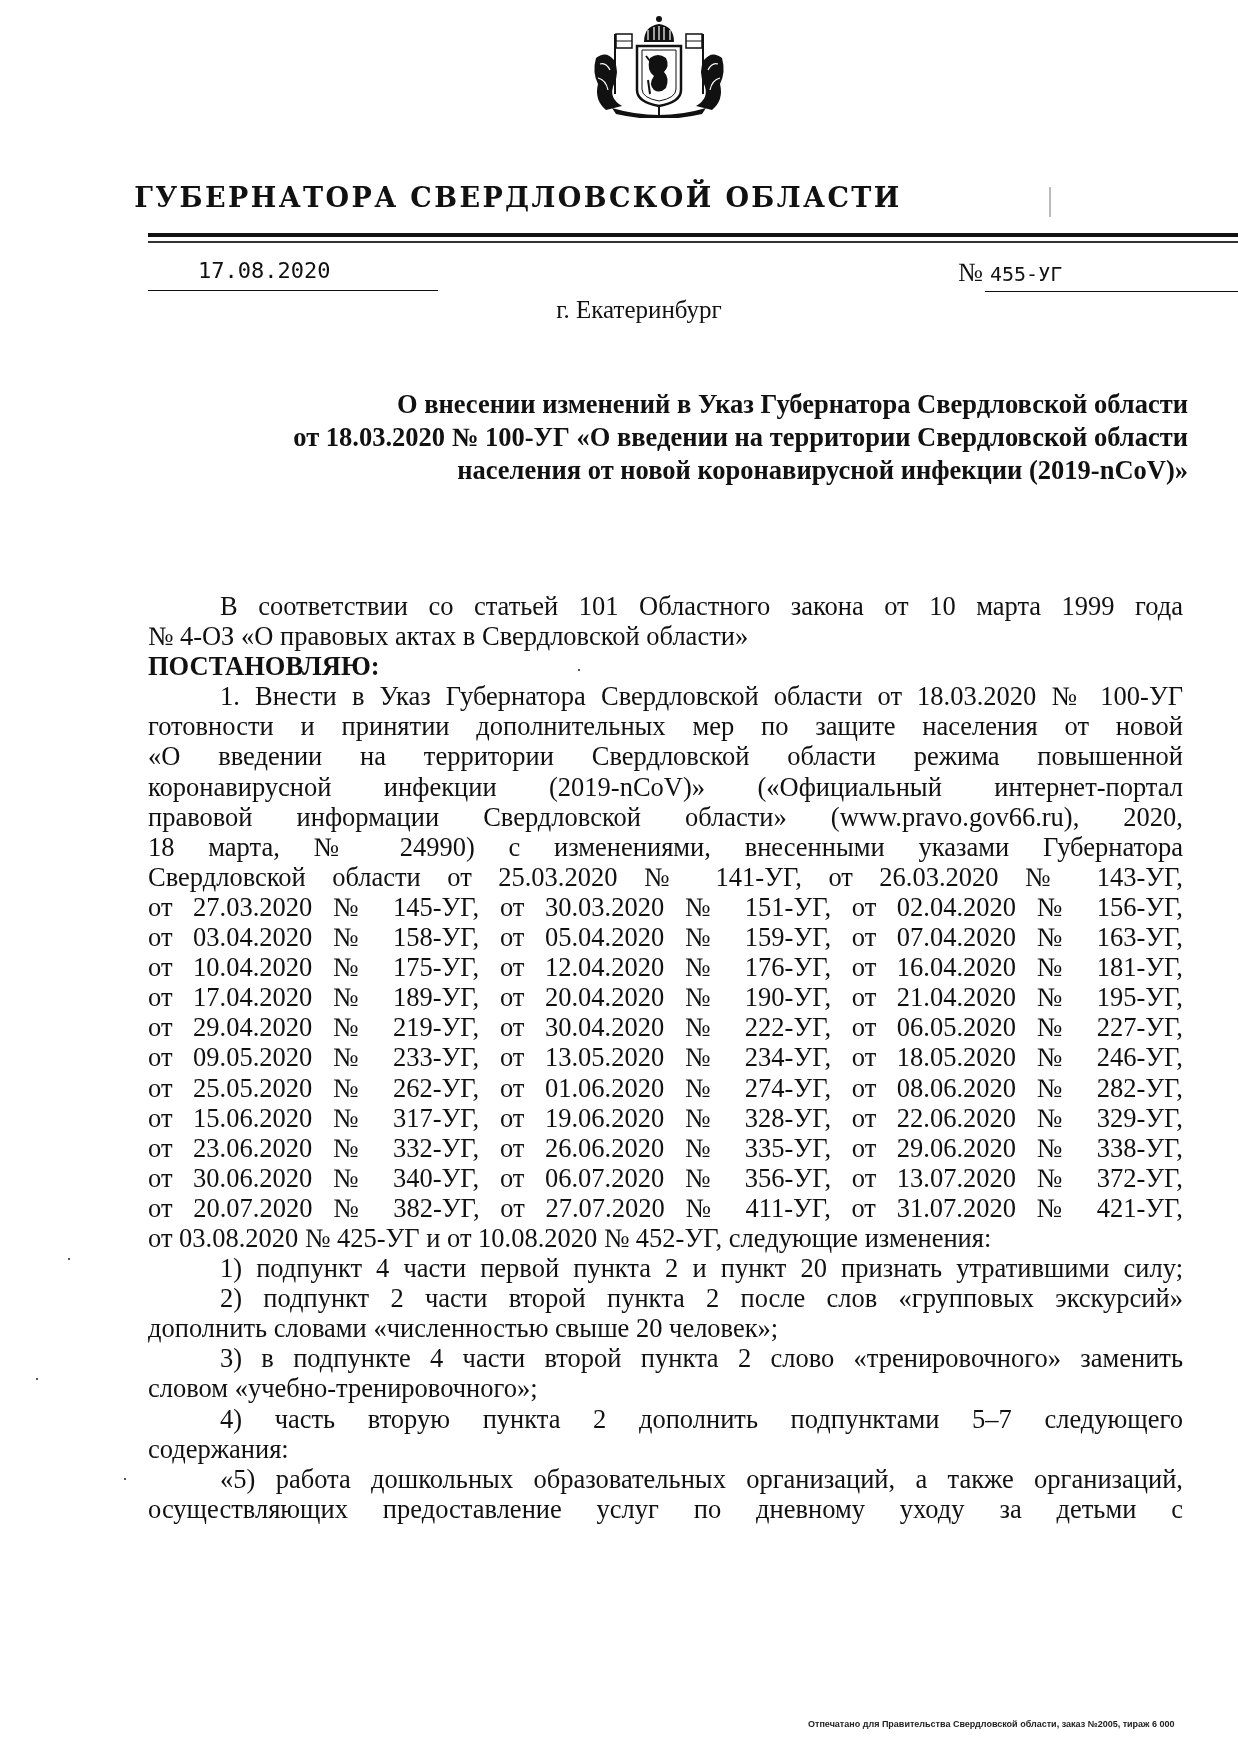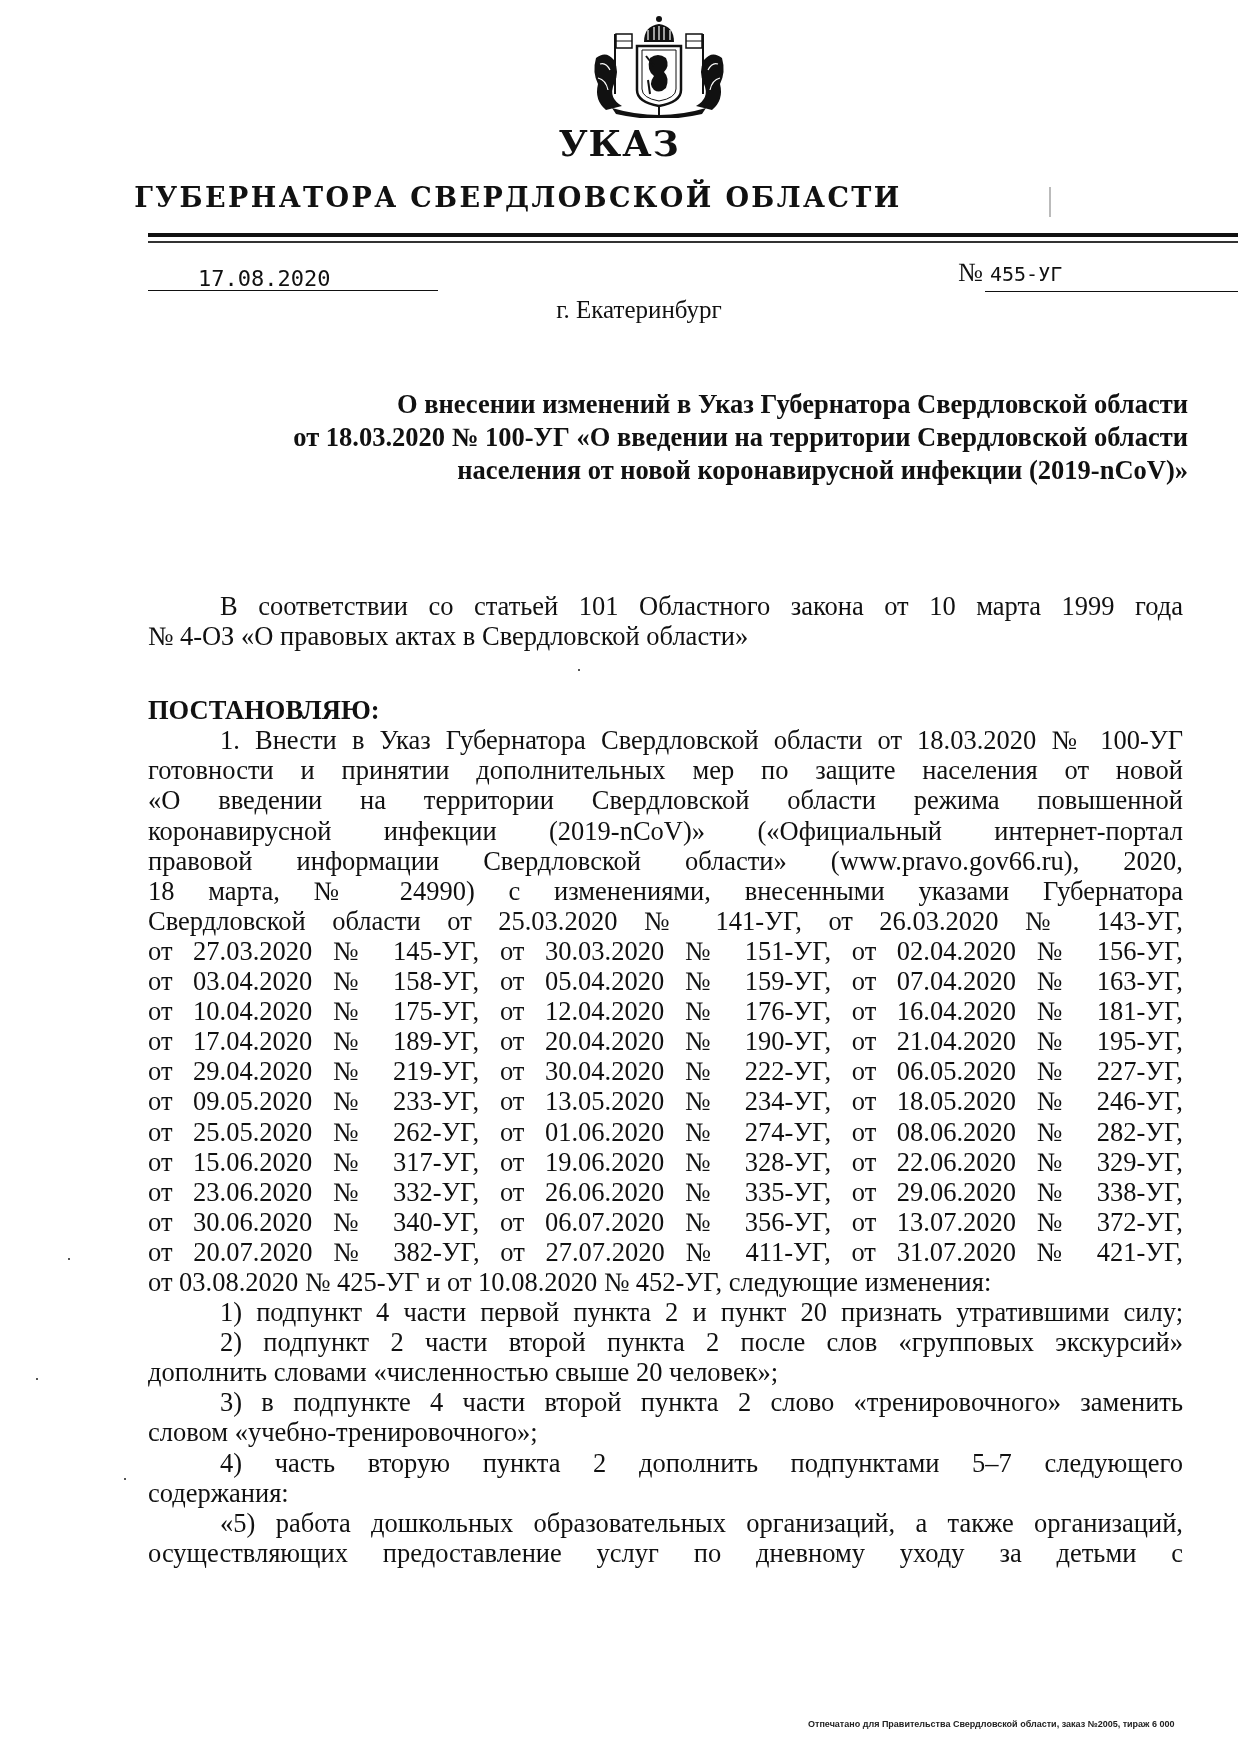--- a/index.html
+++ b/index.html
@@ -11,38 +11,38 @@
 
   .title-ukaz { position: absolute; left: 0; width: 1238px; top: 122px; text-align: center;
     font-family: "DejaVu Serif", serif; font-weight: bold; font-size: 36px; letter-spacing: 1px; }
   .title-gov { position: absolute; left: 0; width: 996px; top: 182px; text-align: center;
     font-family: "DejaVu Serif", serif; font-weight: bold; font-size: 27px; letter-spacing: 2.4px; padding-left: 40px; box-sizing: border-box; }
   .title-gov-bar { position: absolute; left: 1049px; top: 187px; width: 2px; height: 30px; background: #bbb; }
 
   .rule-thick { position: absolute; left: 148px; top: 233px; width: 1090px; height: 4px; background: #111; }
   .rule-thin { position: absolute; left: 148px; top: 241px; width: 1090px; height: 2px; background: #333; }
 
-  .date { position: absolute; left: 198px; top: 258px; font-family: "DejaVu Sans Mono", monospace; font-size: 22px; margin-top: 8px; }
+  .date { position: absolute; left: 198px; top: 258px; font-family: "DejaVu Sans Mono", monospace; font-size: 22px; }
   .date-line { position: absolute; left: 148px; top: 290px; width: 290px; height: 1px; background: #111; }
   .num-sign { position: absolute; left: 958px; top: 258px; font-family: "Liberation Serif", serif; font-size: 26px; }
   .num-val { position: absolute; left: 990px; top: 262px; font-family: "DejaVu Sans Mono", monospace; font-size: 20px; }
   .num-line { position: absolute; left: 985px; top: 291px; width: 253px; height: 1px; background: #111; }
   .city { position: absolute; left: 0; width: 1238px; top: 296px; text-align: center; padding-left: 40px; box-sizing: border-box;
     font-family: "Liberation Serif", serif; font-size: 25px; }
 
   .heading { position: absolute; left: 148px; width: 1040px; top: 388px; text-align: right;
     font-family: "Liberation Serif", serif; font-weight: bold; font-size: 26.5px; line-height: 33px; }
   .heading .hl { display: block; white-space: nowrap; }
 
   .body { position: absolute; left: 148px; width: 1035px; top: 591px;
     font-family: "Liberation Serif", serif; font-size: 26.5px; line-height: 30.1px; }
   .ln { display: block; white-space: nowrap; text-align: justify; text-align-last: justify; height: 30.1px; }
   .ln.left { text-align: left; text-align-last: left; }
   .ln.ind { padding-left: 72px; }
-  .ln.bold { font-weight: bold; margin-top: 44px; }
+  .ln.bold { font-weight: bold; }
 
   .footer { position: absolute; left: 808px; top: 1719px; font-family: "Liberation Sans", sans-serif; font-size: 9px; font-weight: bold; color: #222; }
   .speck { position: absolute; width: 2px; height: 2px; background: #555; }
 </style>
 </head>
 <body>
 
 <div class="page">
 
   <svg class="coa" viewBox="0 0 134 104">
@@ -67,21 +67,20 @@
 
     <path d="M4 44 Q14 36 22 46 Q28 58 22 70 Q16 84 30 92 L14 96 Q2 86 6 70 Q0 58 4 44 Z" fill="#111"></path>
     <path d="M8 50 Q14 48 18 56 M6 64 Q14 66 16 76" stroke="#fff" stroke-width="1.2" fill="none"></path>
     <path d="M130 44 Q120 36 112 46 Q106 58 112 70 Q118 84 104 92 L120 96 Q132 86 128 70 Q134 58 130 44 Z" fill="#111"></path>
     <path d="M126 50 Q120 48 116 56 M128 64 Q120 66 118 76" stroke="#fff" stroke-width="1.2" fill="none"></path>
 
     <path d="M20 94 Q67 108 114 94 L110 100 Q67 110 24 100 Z" fill="#111"></path>
     <line x1="67" y1="92" x2="67" y2="104" stroke="#111" stroke-width="2"></line>
   </svg>
 
-  <div class="title-ukaz">УКАЗ</div>
   <div class="title-gov">ГУБЕРНАТОРА СВЕРДЛОВСКОЙ ОБЛАСТИ</div>
   <div class="title-gov-bar"></div>
 
   <div class="rule-thick"></div>
   <div class="rule-thin"></div>
 
   <div class="date">17.08.2020</div>
   <div class="date-line"></div>
   <div class="num-sign">№</div>
   <div class="num-val">455-УГ</div>

